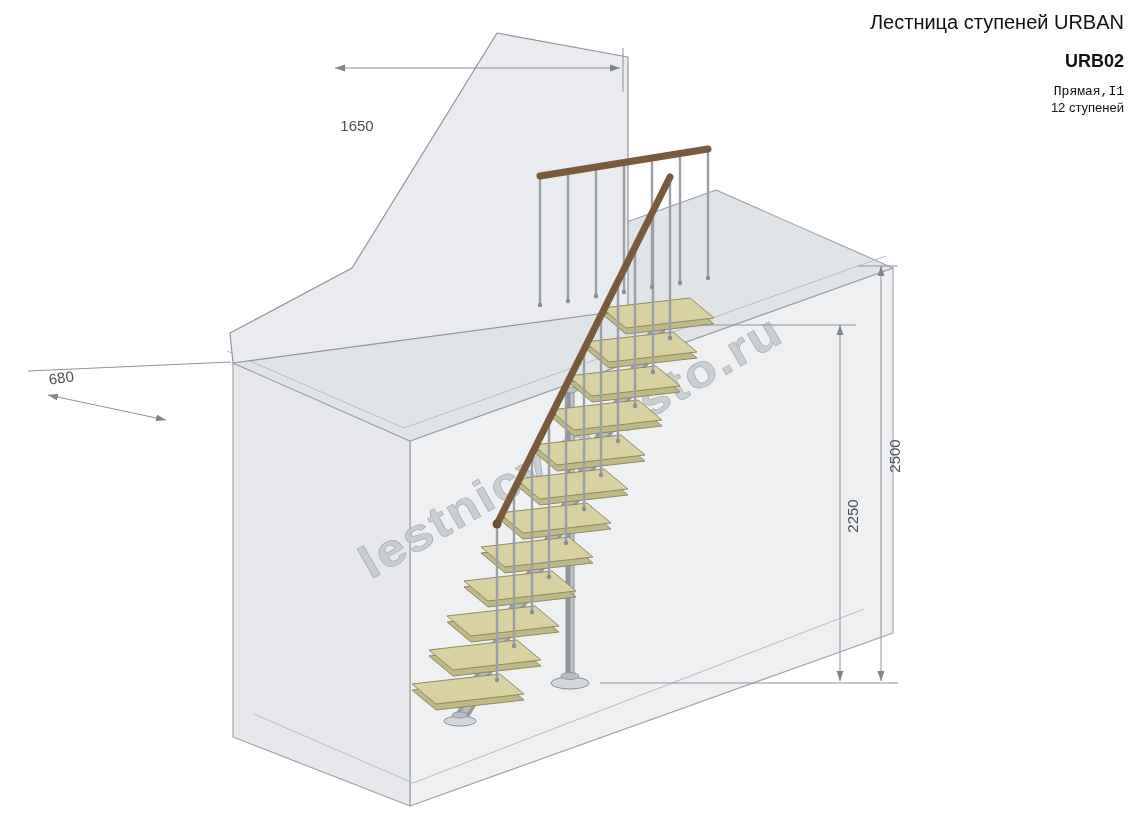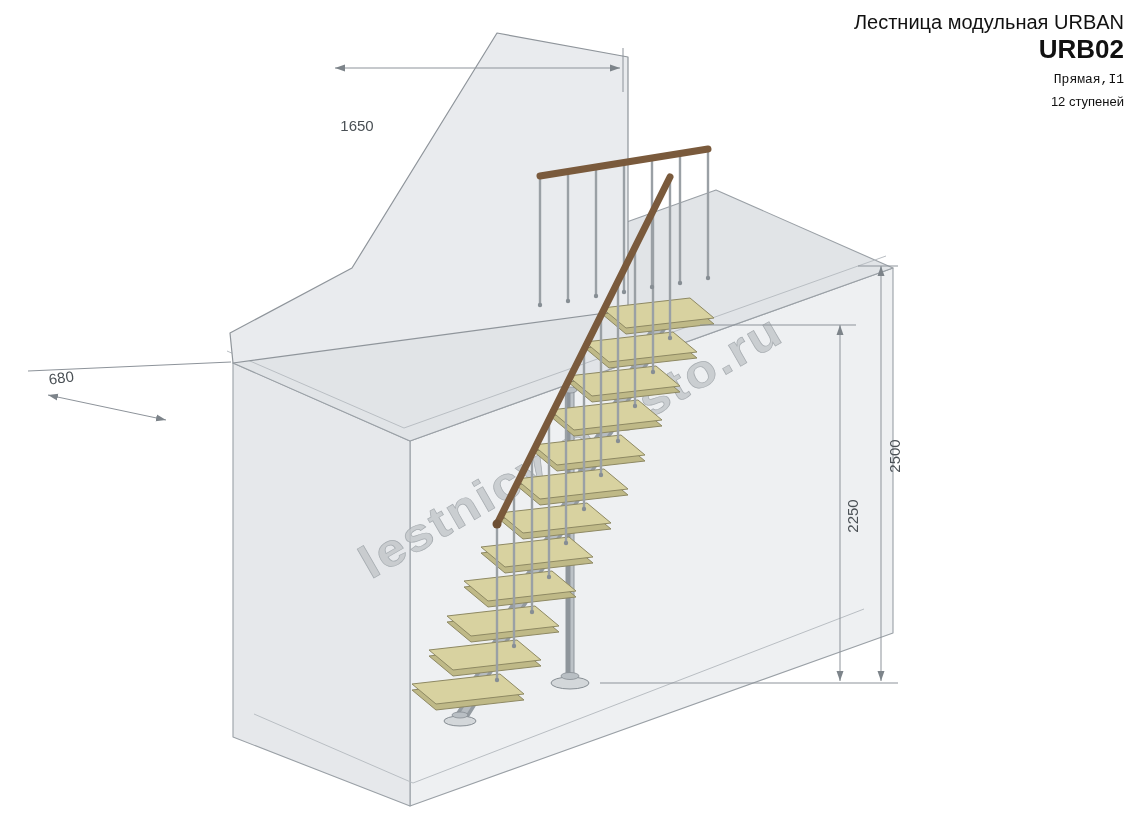--- a/index.html
+++ b/index.html
@@ -33,23 +33,23 @@
   .dim  {stroke:#8d939a;stroke-width:1;fill:none;}
   .dim-t{font-size:15px;fill:#4a5055;}
 
   
   .watermark-text{font-size:46px;font-weight:bold;letter-spacing:2px;
                   fill:#c3c7ca;stroke:#9aa0a5;stroke-width:.7;opacity:.82;}
 
   
   .titleblock{position:absolute;top:10px;right:8px;text-align:right;color:#111;}
   .t-product{font-size:20px;line-height:24px;}
-  .t-model  {font-size:26px;font-weight:bold;line-height:30px;margin-top:0;}
+  .t-model  {font-size:18px;font-weight:bold;line-height:30px;margin-top:12px;}
   .t-variant{font-size:13px;line-height:15px;margin-top:8px;font-family:Liberation Mono, monospace;}
-  .t-steps  {font-size:13px;line-height:15px;margin-top:7px;}
+  .t-steps  {font-size:13px;line-height:15px;margin-top:1px;}
 </style>
 </head>
 <body>
 
 <div class="page">
 
 <svg width="1132" height="831" viewBox="0 0 1132 831">
   <defs>
     <marker id="arw" markerWidth="12" markerHeight="8" refX="10" refY="4" orient="auto-start-reverse">
       <path d="M0,0.5 L10,4 L0,7.5 z" fill="#7d848a"></path>
@@ -233,19 +233,19 @@
   </g>
 
   <g>
     <line class="dim" x1="840" y1="325" x2="840" y2="681" marker-start="url(#arw)" marker-end="url(#arw)"></line>
     <line class="dim" x1="700" y1="325" x2="856" y2="325"></line>
     <text class="dim-t" transform="rotate(-90 858 516)" x="858" y="516" text-anchor="middle">2250</text>
   </g>
 </svg>
 
 <div class="titleblock">
-  <div class="t-product">Лестница модульная URBAN</div>
+  <div class="t-product">Лестница ступеней URBAN</div>
   <div class="t-model">URB02</div>
   <div class="t-variant">Прямая,I1</div>
   <div class="t-steps">12 ступеней</div>
 </div>
 
 </div>
 
 </body></html>

